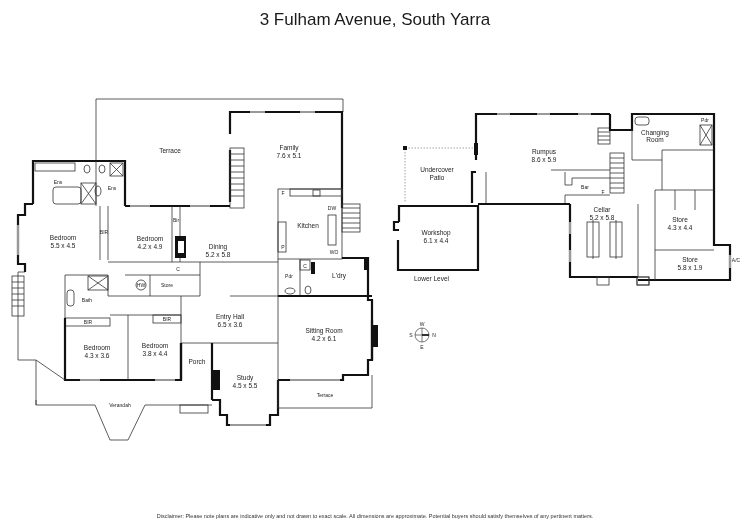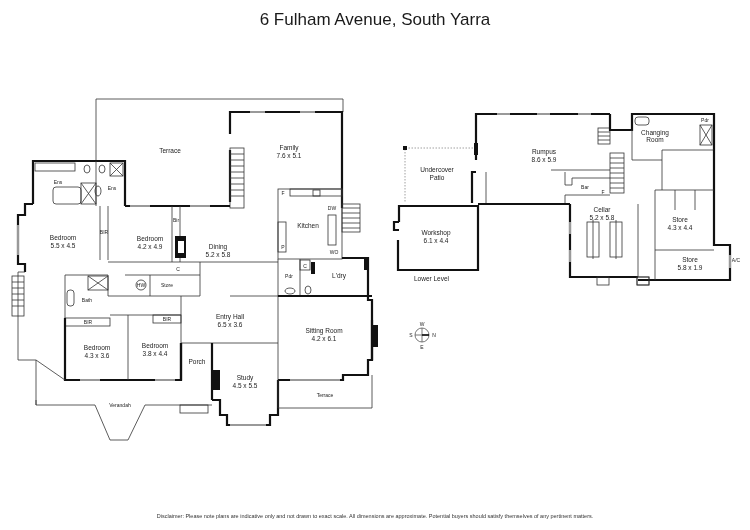--- a/index.html
+++ b/index.html
@@ -11,21 +11,21 @@
   .lbl-sm { font-family: "Liberation Sans", sans-serif; font-size: 5px; fill: #222; text-anchor: middle; }
   .wall { stroke: #111; stroke-width: 2.2; fill: none; }
   .thin { stroke: #333; stroke-width: 0.8; fill: none; }
   .win { stroke: #999; stroke-width: 2; fill: none; }
   .dot { stroke: #888; stroke-width: 0.8; fill: none; stroke-dasharray: 1.5 1.5; }
   .fire { fill: #111; }
 </style>
 </head>
 <body>
 
-<div class="title">6 Fulham Avenue, South Yarra</div>
+<div class="title">3 Fulham Avenue, South Yarra</div>
 
 <svg class="plan" width="750" height="530" viewBox="0 0 750 530">
 
   <g>
 
     <polyline class="thin" points="96,160 96,99 343,99 343,112"></polyline>
 
     <polyline class="wall" points="230,134 230,112 342,112 342,208"></polyline>
     <line class="win" x1="250" y1="112" x2="265" y2="112"></line>
     <line class="win" x1="300" y1="112" x2="315" y2="112"></line>

